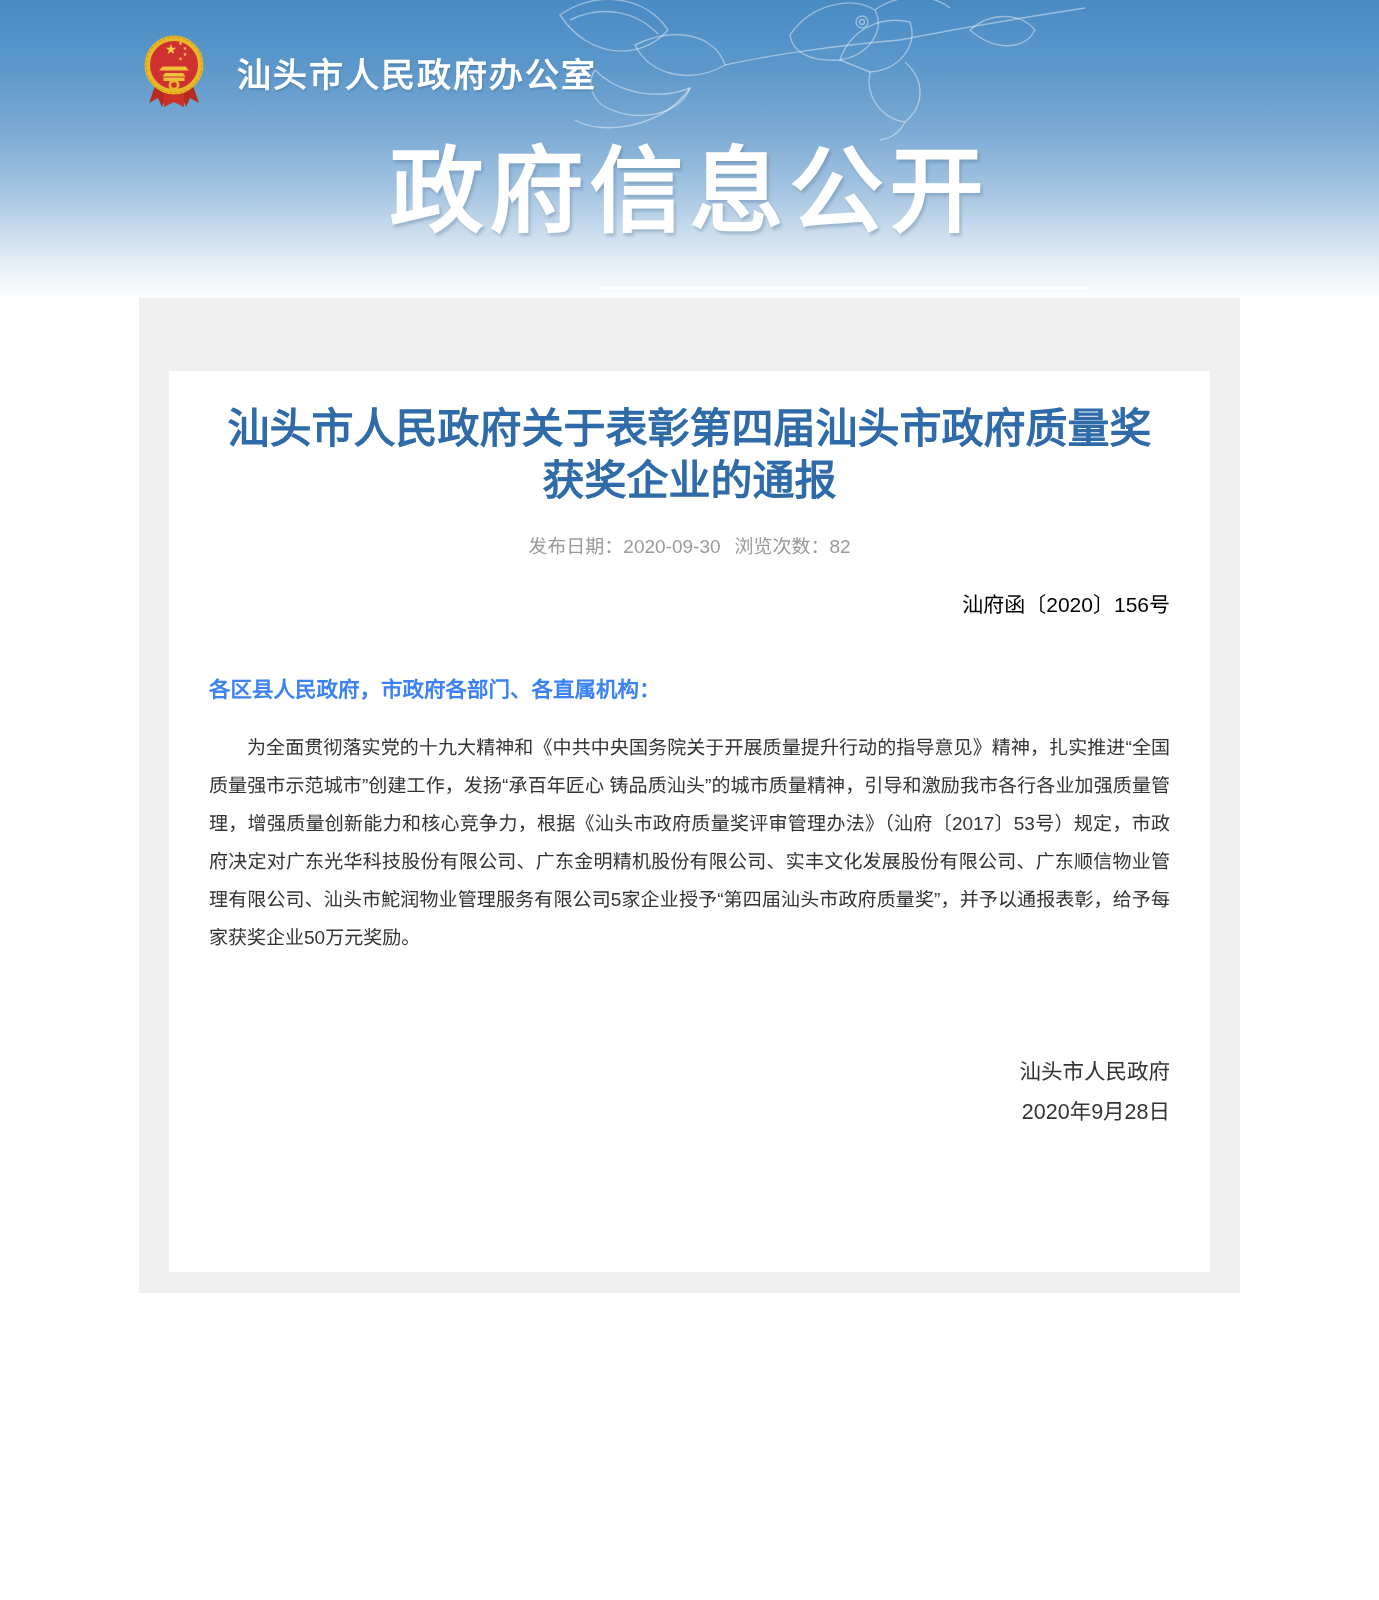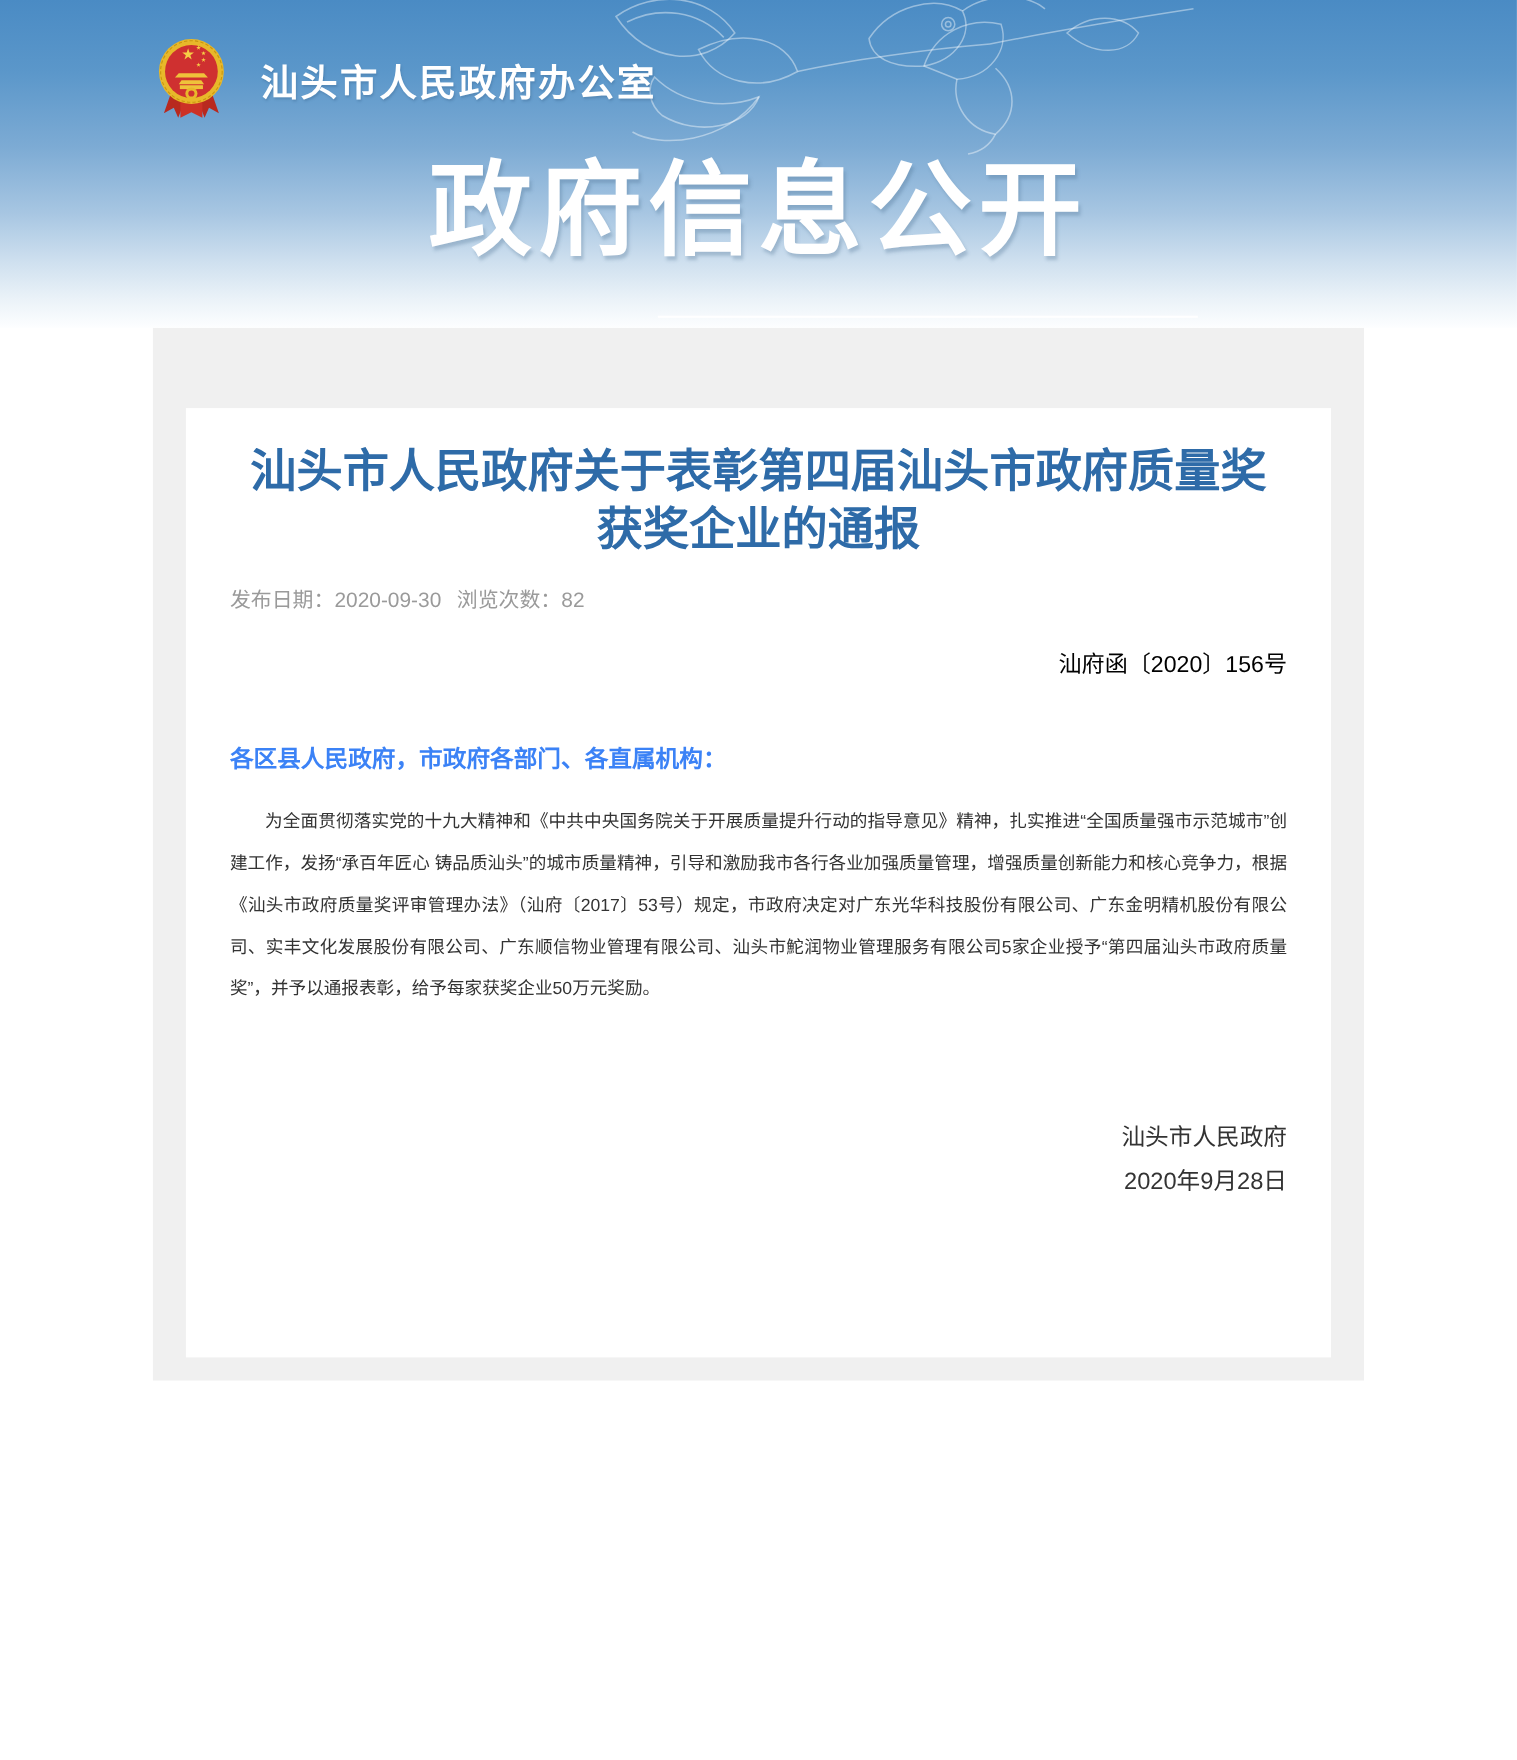--- a/index.html
+++ b/index.html
@@ -77,21 +77,21 @@
   .art-title {
     margin: 0;
     text-align: center;
     color: #2e6ba8;
     font-size: 42px;
     line-height: 52px;
     font-weight: bold;
   }
   .meta {
     margin-top: 26px;
-    text-align: left;
+    text-align: center;
     color: #9a9a9a;
     font-size: 19px;
     line-height: 27px;
   }
   .meta .gap { display:inline-block; width: 14px; }
   .docnum {
     margin-top: 30px;
     text-align: right;
     color: #000000;
     font-size: 21px;
@@ -100,21 +100,21 @@
   .salutation {
     margin-top: 56px;
     color: #3b82f6;
     font-size: 21.5px;
     font-weight: bold;
     line-height: 30px;
   }
   p.body-para {
     margin: 24px 0 0 0;
     color: #333333;
-    font-size: 16px;
+    font-size: 19px;
     line-height: 38px;
     text-indent: 2em;
     text-align: justify;
   }
   .signature {
     margin-top: 95px;
     text-align: right;
     color: #333333;
     font-size: 21.5px;
     line-height: 40px;

